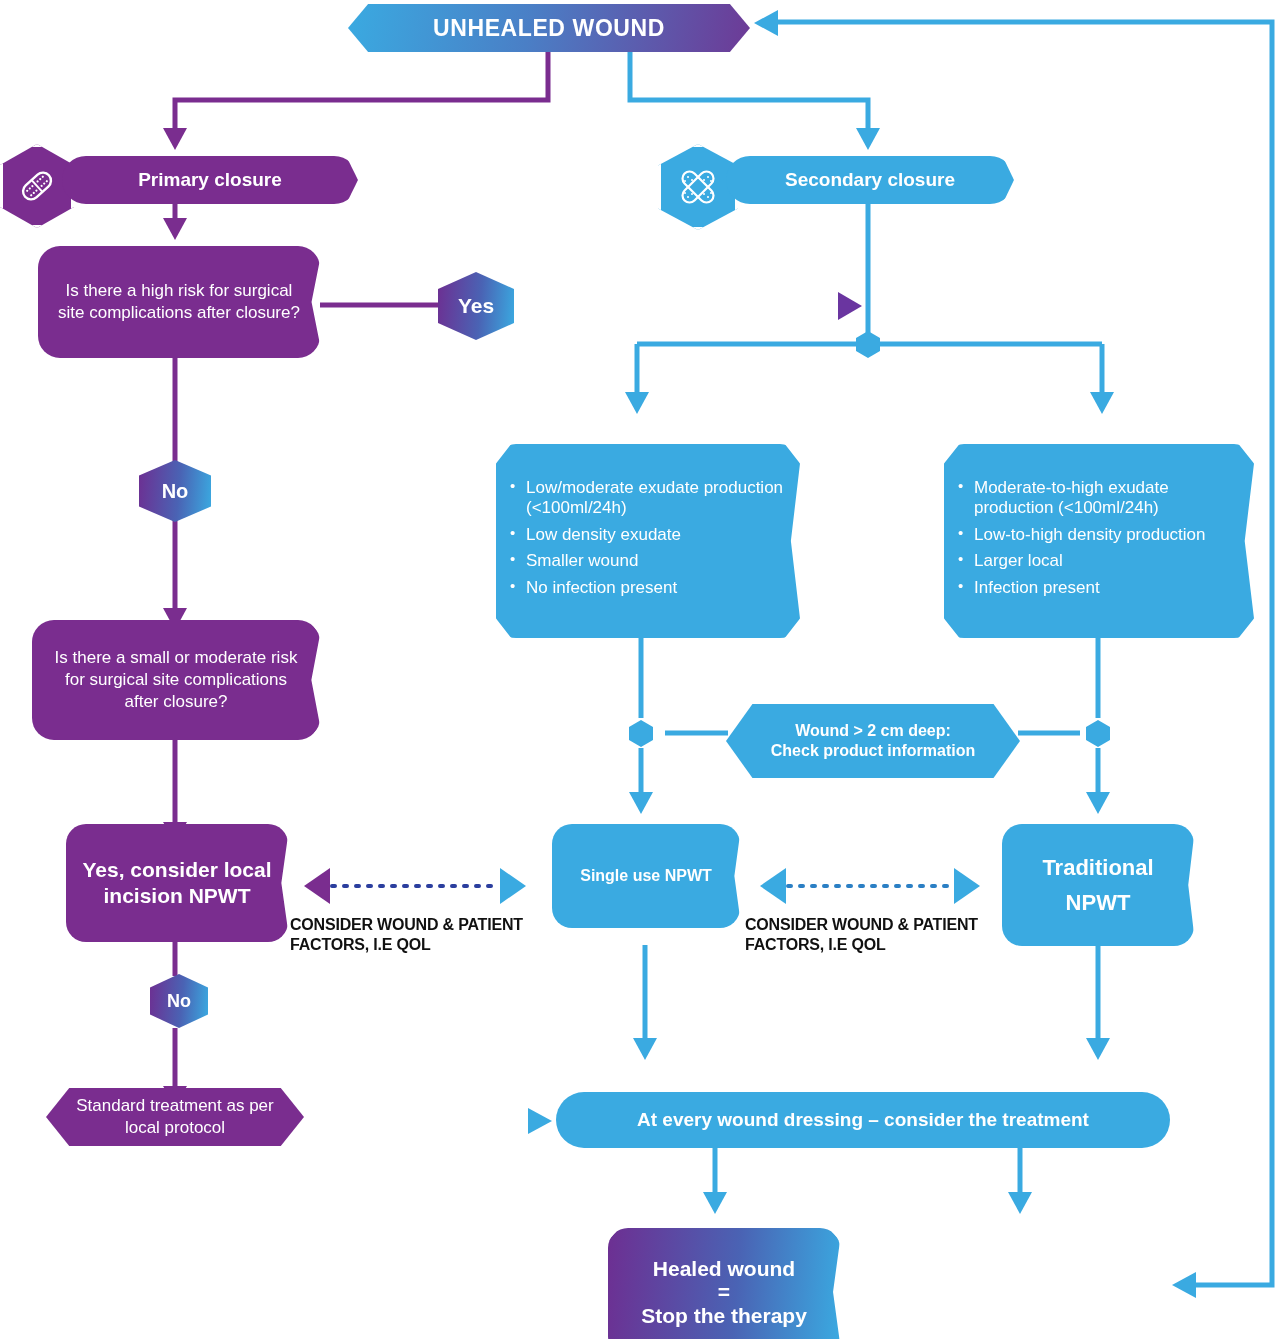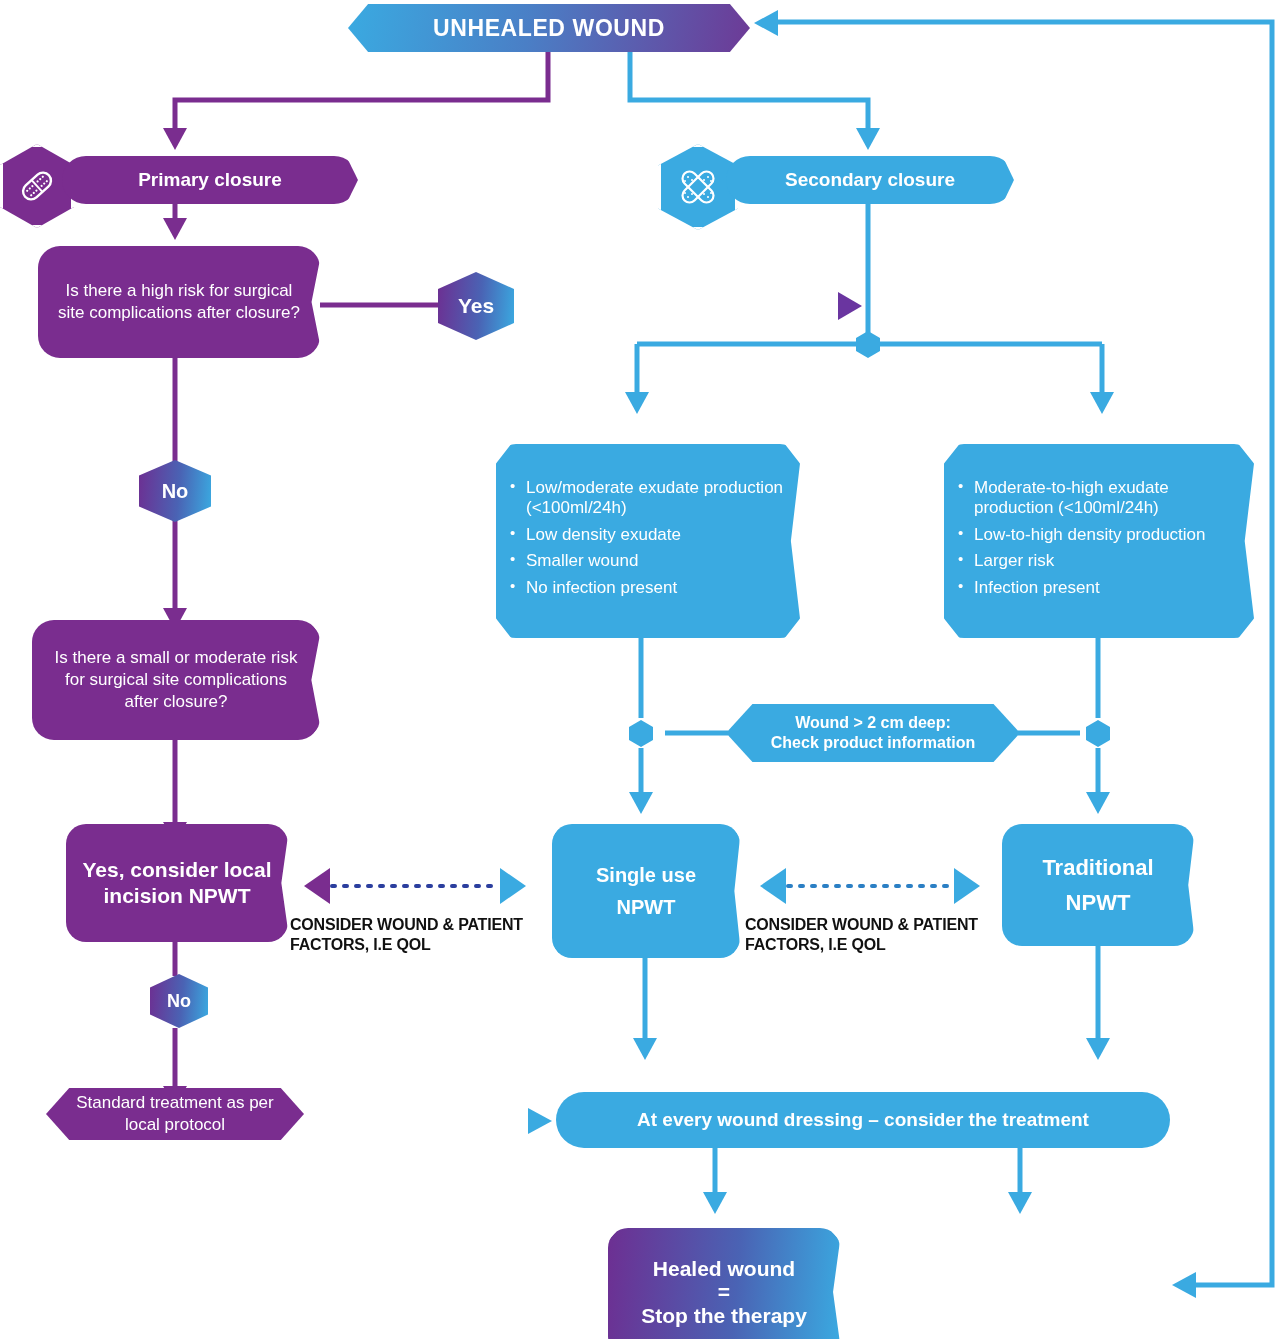--- a/index.html
+++ b/index.html
@@ -223,54 +223,54 @@
       <li>Low density exudate</li>
       <li>Smaller wound</li>
       <li>No infection present</li>
     </ul>
   </div>
 
   <div class="node blue blob2" style="left:944px;top:444px;width:310px;height:194px;font-size:17px;padding:18px 10px;">
     <ul class="bul">
       <li>Moderate-to-high exudate production (&lt;100ml/24h)</li>
       <li>Low-to-high density production</li>
-      <li>Larger risk</li>
+      <li>Larger local</li>
       <li>Infection present</li>
     </ul>
   </div>
 
-  <div class="node blue lozenge t-bold" style="left:726px;top:704px;width:294px;height:58px;font-size:16px;flex-direction:column;line-height:1.25;">
+  <div class="node blue lozenge t-bold" style="left:726px;top:704px;width:294px;height:74px;font-size:16px;flex-direction:column;line-height:1.25;">
     <span>Wound &gt; 2 cm deep:</span>
     <span>Check product information</span>
   </div>
 
   <div class="node purple blob2 t-bold" style="left:66px;top:824px;width:222px;height:118px;font-size:21px;line-height:1.22;">
     <span class="inner">Yes, consider local incision NPWT</span>
   </div>
 
-  <div class="node blue blob2 t-bold" style="left:552px;top:824px;width:188px;height:134px;font-size:20px;line-height:1.6;">
+  <div class="node blue blob2 t-bold" style="left:552px;top:824px;width:188px;height:104px;font-size:16px;line-height:1.6;">
     <span class="inner">Single use NPWT</span>
   </div>
 
   <div class="node blue blob2 t-bold" style="left:1002px;top:824px;width:192px;height:122px;font-size:22px;line-height:1.6;">
     <span class="inner">Traditional NPWT</span>
   </div>
 
   <div class="node gradPB hexbadge t-bold" style="left:150px;top:974px;width:58px;height:54px;font-size:18px;">
     <span>No</span>
   </div>
 
   <div class="label" style="left:290px;top:915px;width:248px;font-size:16px;">
     <span>CONSIDER WOUND &amp; PATIENT FACTORS, I.E QOL</span>
   </div>
   <div class="label" style="left:745px;top:915px;width:248px;font-size:16px;">
     <span>CONSIDER WOUND &amp; PATIENT FACTORS, I.E QOL</span>
   </div>
 
-  <div class="node purple lozenge" style="left:46px;top:1088px;width:258px;height:52px;font-size:17px;line-height:1.28;">
+  <div class="node purple lozenge" style="left:46px;top:1088px;width:258px;height:58px;font-size:17px;line-height:1.28;">
     <span class="inner">Standard treatment as per local protocol</span>
   </div>
 
   <div class="node blue stadium t-bold" style="left:556px;top:1092px;width:614px;height:56px;font-size:19px;">
     <span>At every wound dressing – consider the treatment</span>
   </div>
 
   <div class="node gradPB blob2 t-bold" style="left:608px;top:1228px;width:232px;height:128px;font-size:21px;flex-direction:column;line-height:1.12;">
     <span>Healed wound</span>
     <span>=</span>

